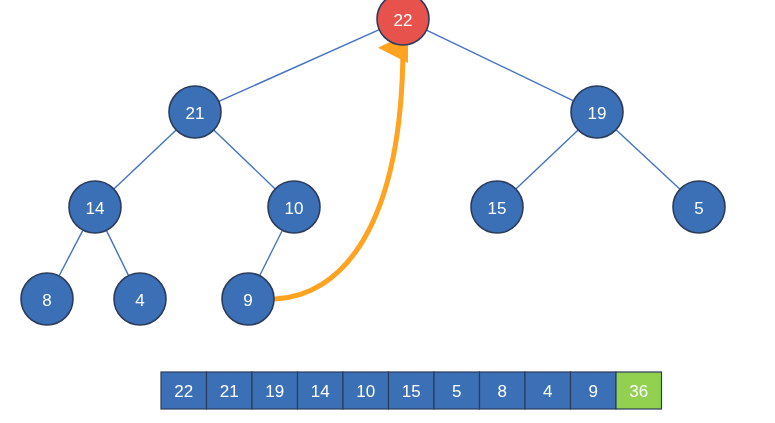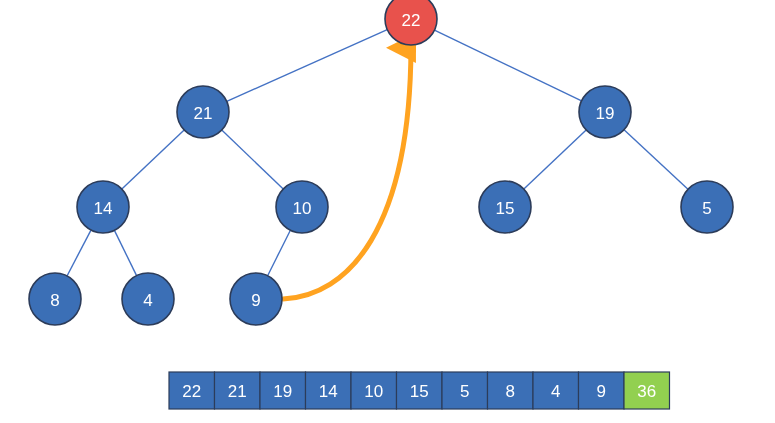--- a/index.html
+++ b/index.html
@@ -9,21 +9,21 @@
   }
   body {
     width: 775px;
     height: 423px;
     position: relative;
     overflow: hidden;
     font-family: "Liberation Sans", sans-serif;
   }
   #stage {
     position: absolute;
-    left: 8px;
+    left: 0;
     top: 0;
     width: 662px;
     height: 423px;
   }
   .svg-layer {
     position: absolute;
     left: 0;
     top: 0;
     width: 775px;
     height: 423px;

